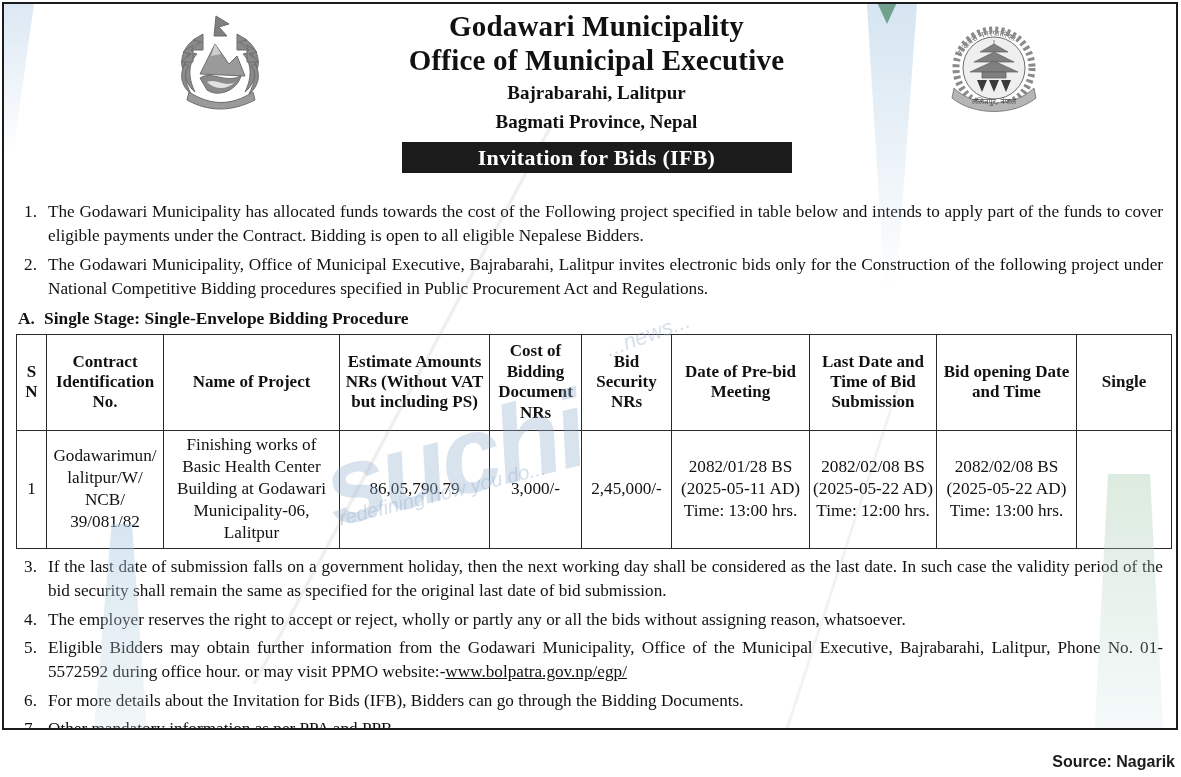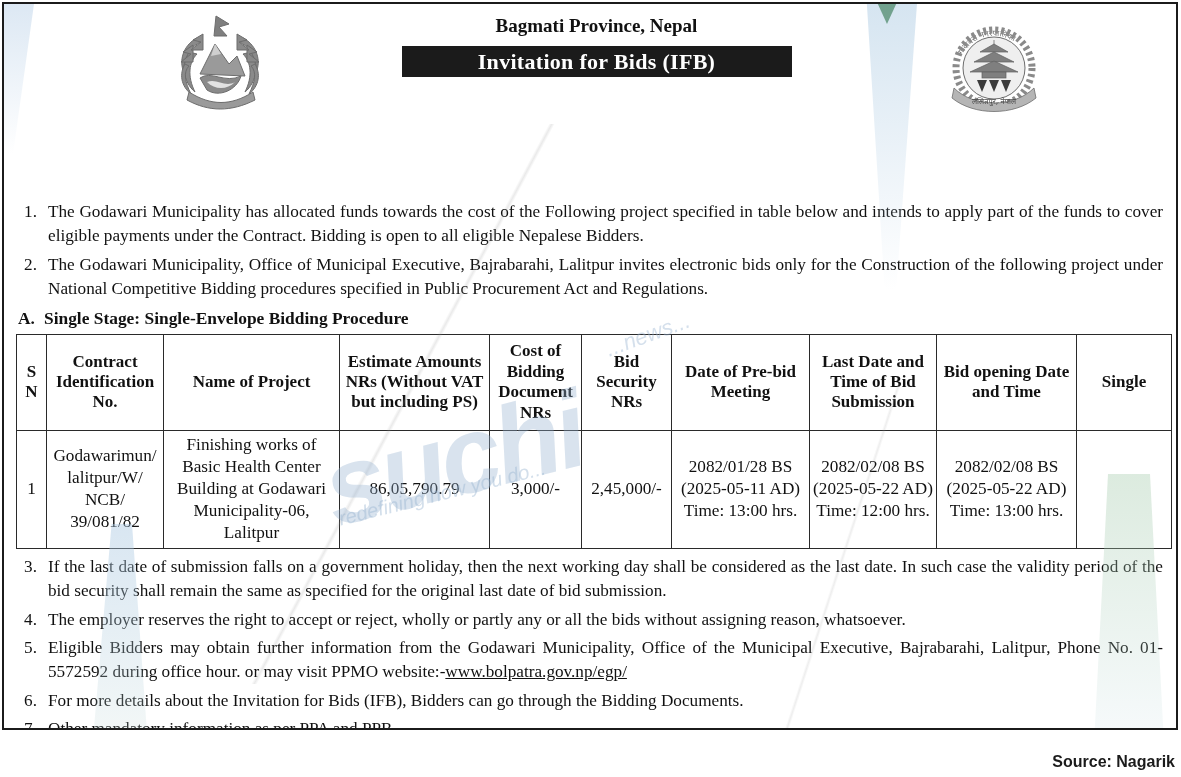--- a/index.html
+++ b/index.html
@@ -278,20 +278,23 @@
           </g>
 
           <g fill="#b5b5b5" stroke="#6d6d6d" stroke-width=".8">
             <path d="M10 76 C30 96 70 96 90 76 L92 86 C70 104 30 104 8 86 Z"></path>
           </g>
           <text x="50" y="92" font-size="7.5" fill="#4a4a4a" text-anchor="middle" font-family="DejaVu Sans, sans-serif">ललितपुर, नेपाल</text>
         </svg>
       </div>
 
       <div id="header-text">
+        <div class="h-title">Godawari Municipality</div>
+        <div class="h-title">Office of Municipal Executive</div>
+        <div class="h-sub">Bajrabarahi, Lalitpur</div>
         <div class="h-sub">Bagmati Province, Nepal</div>
         <div id="ifb-banner">Invitation for Bids (IFB)</div>
       </div>
     </div>
 
     <div>
       <div class="para">
         <div class="num">1.</div>
         <div class="txt">The Godawari Municipality has allocated funds towards the cost of the Following project specified in table below and intends to apply part of the funds to cover eligible payments under the Contract. Bidding is open to all eligible Nepalese Bidders.</div>
       </div>

